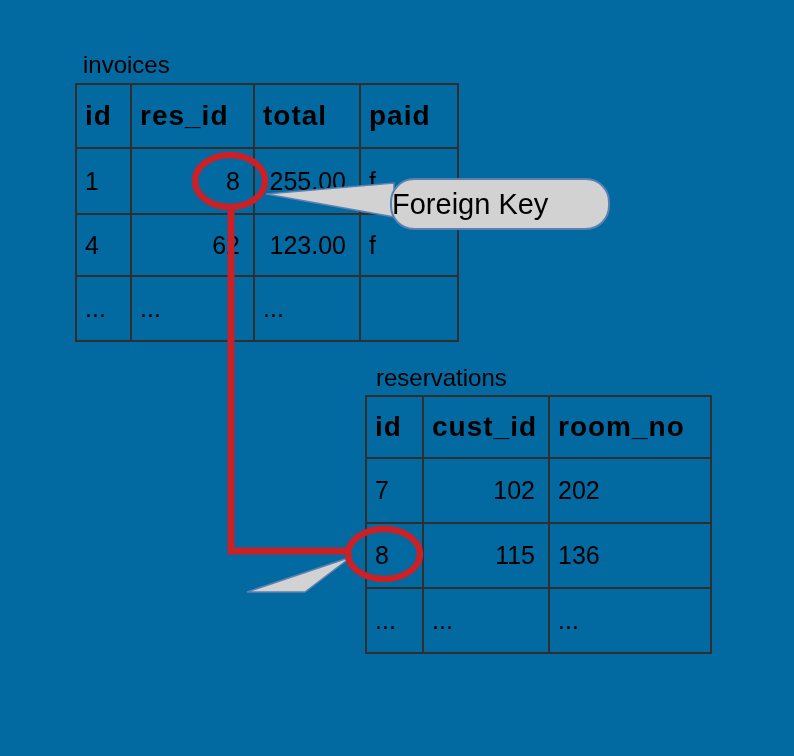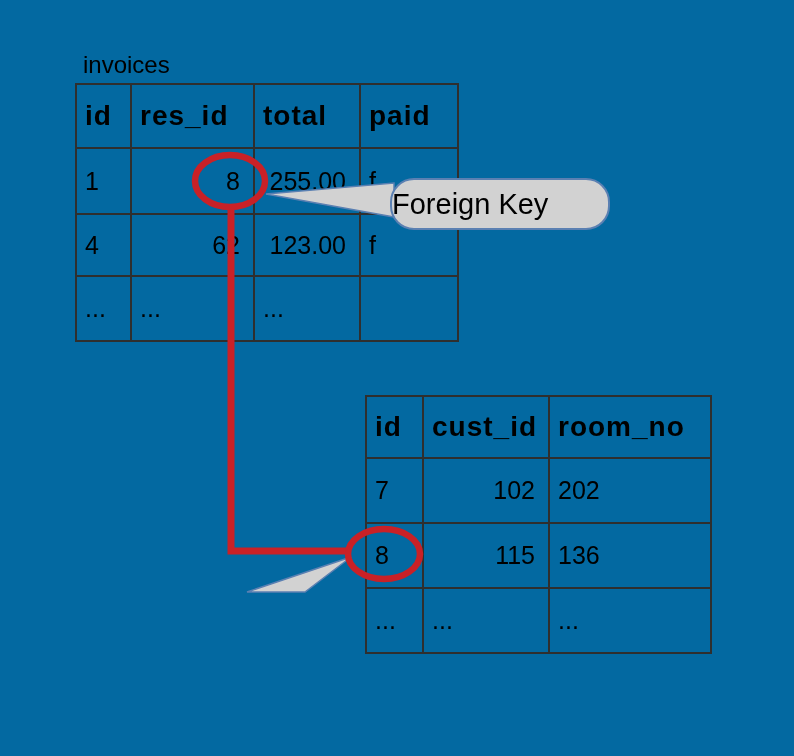--- a/index.html
+++ b/index.html
@@ -92,20 +92,21 @@
     </tr>
     <tr style="height:65px">
       <td class="al">...</td>
       <td class="al">...</td>
       <td class="al">...</td>
       <td class="al"></td>
     </tr>
   </tbody>
     </table>
 
+  <div class="tbl-title" style="left:376px; top:364px;">reservations</div>
 
   <table class="tbl" style="left:365px; top:395px; width:345px;">
     <colgroup>
       <col style="width:57px">
         <col style="width:126px">
         <col style="width:162px">
     </colgroup>
     <tbody>
         <tr style="height:62px">
       <th class="al">id</th>

